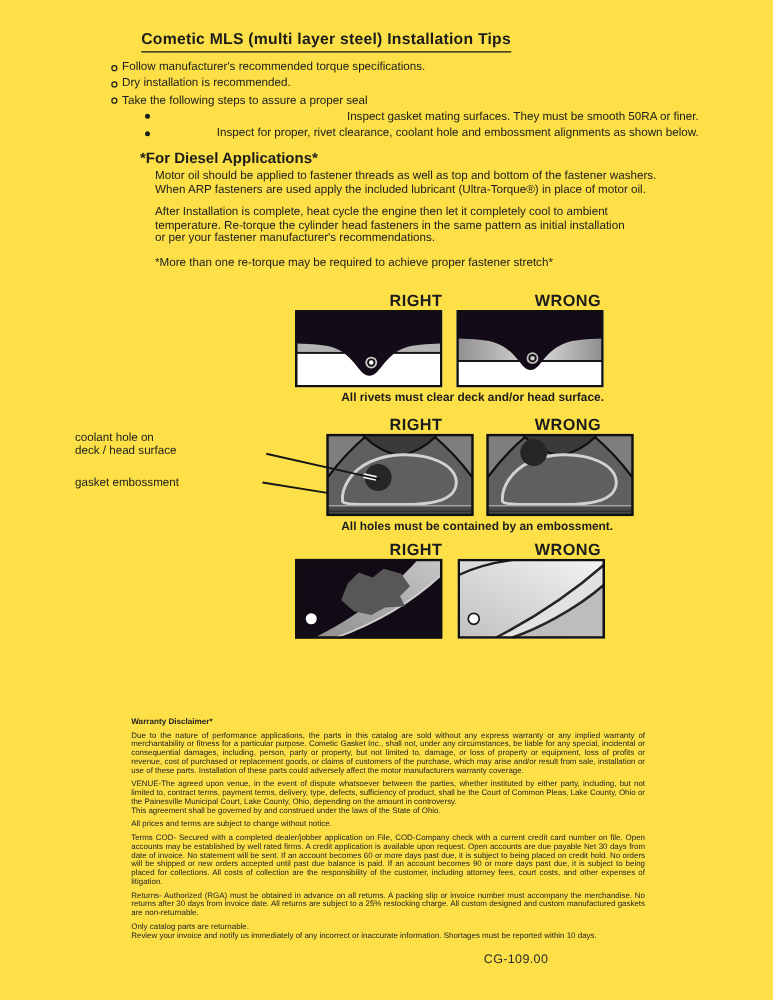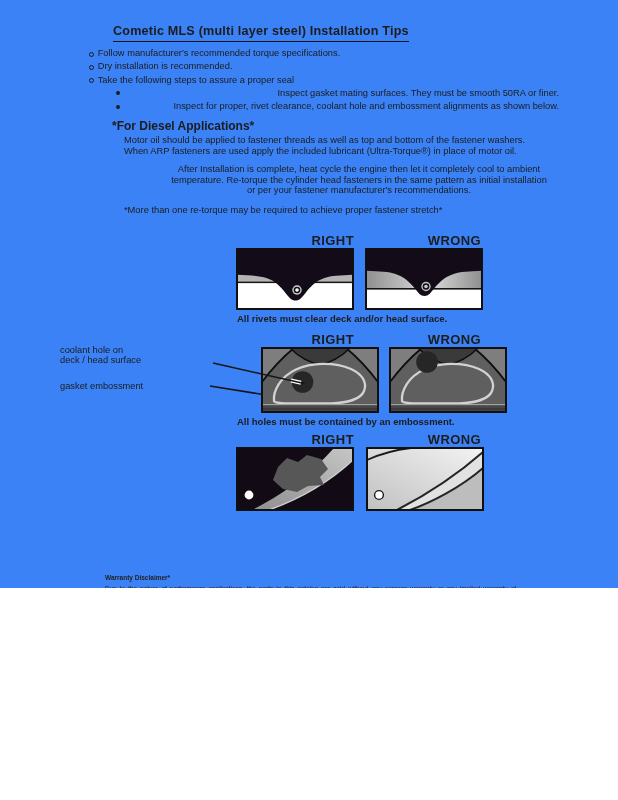--- a/index.html
+++ b/index.html
@@ -1,38 +1,38 @@
 <!DOCTYPE html>
 <html><head>
 <meta charset="utf-8">
 <style>
   html,body{margin:0;padding:0;background:#ffffff;}
-  .page{position:relative;width:618px;height:588px;background:#3b82f6;overflow:hidden;
+  .page{position:relative;width:618px;height:800px;background:#fde047;overflow:hidden;
         font-family:"Liberation Sans","DejaVu Sans",sans-serif;color:#1c1c1c;}
 
   .title{position:absolute;left:113px;top:24px;font-size:12.6px;font-weight:bold;
          letter-spacing:.2px;border-bottom:1.6px solid #151515;padding-bottom:2.5px;}
 
   .bullets{position:absolute;left:89px;top:47px;width:470px;font-size:9.3px;}
   .b-row{display:flex;align-items:flex-start;line-height:13.3px;}
   .b-row.sub{padding-left:27px;justify-content:space-between;}
   .marker-open{flex:0 0 auto;width:3.2px;height:3.2px;border:1px solid #1c1c1c;border-radius:50%;
                margin:4.6px 3.5px 0 0;}
   .marker-solid{flex:0 0 auto;width:4.2px;height:4.2px;background:#1c1c1c;border-radius:50%;
                margin:4.4px 3.5px 0 0;}
 
   .diesel-heading{position:absolute;left:112px;top:119px;font-size:12px;font-weight:bold;}
   .body-para{position:absolute;left:124px;width:470px;font-size:9.3px;line-height:10.7px;
              white-space:pre-line;}
-  .p1{top:135px;} .p2{top:164px;text-align:center;} .p3{top:205px;}
+  .p1{top:135px;} .p2{top:164px;} .p3{top:205px;}
 
   .fig-label{position:absolute;width:118px;text-align:right;font-size:13px;font-weight:bold;
              letter-spacing:.4px;}
   .panel{position:absolute;}
-  .caption{position:absolute;font-size:9.5px;font-weight:bold;white-space:pre-line;line-height:10px;}
+  .caption{position:absolute;font-size:9.5px;font-weight:bold;white-space:pre-line;line-height:10px;margin-left:36px;}
 
   .ann{position:absolute;text-align:left;font-size:9.3px;line-height:10.3px;white-space:pre-line;}
   .overlay{position:absolute;pointer-events:none;}
 
   .legal{position:absolute;left:105px;top:574px;width:411px;font-size:6.35px;line-height:7px;
          text-align:justify;color:#222;}
   .legal h4{margin:0 0 3.5px 0;font-size:6.5px;}
   .legal p{margin:0 0 4px 0;white-space:pre-line;}
 
   .page-number{position:absolute;left:387px;top:762px;font-size:10px;letter-spacing:.3px;color:#2a2a2a;}

